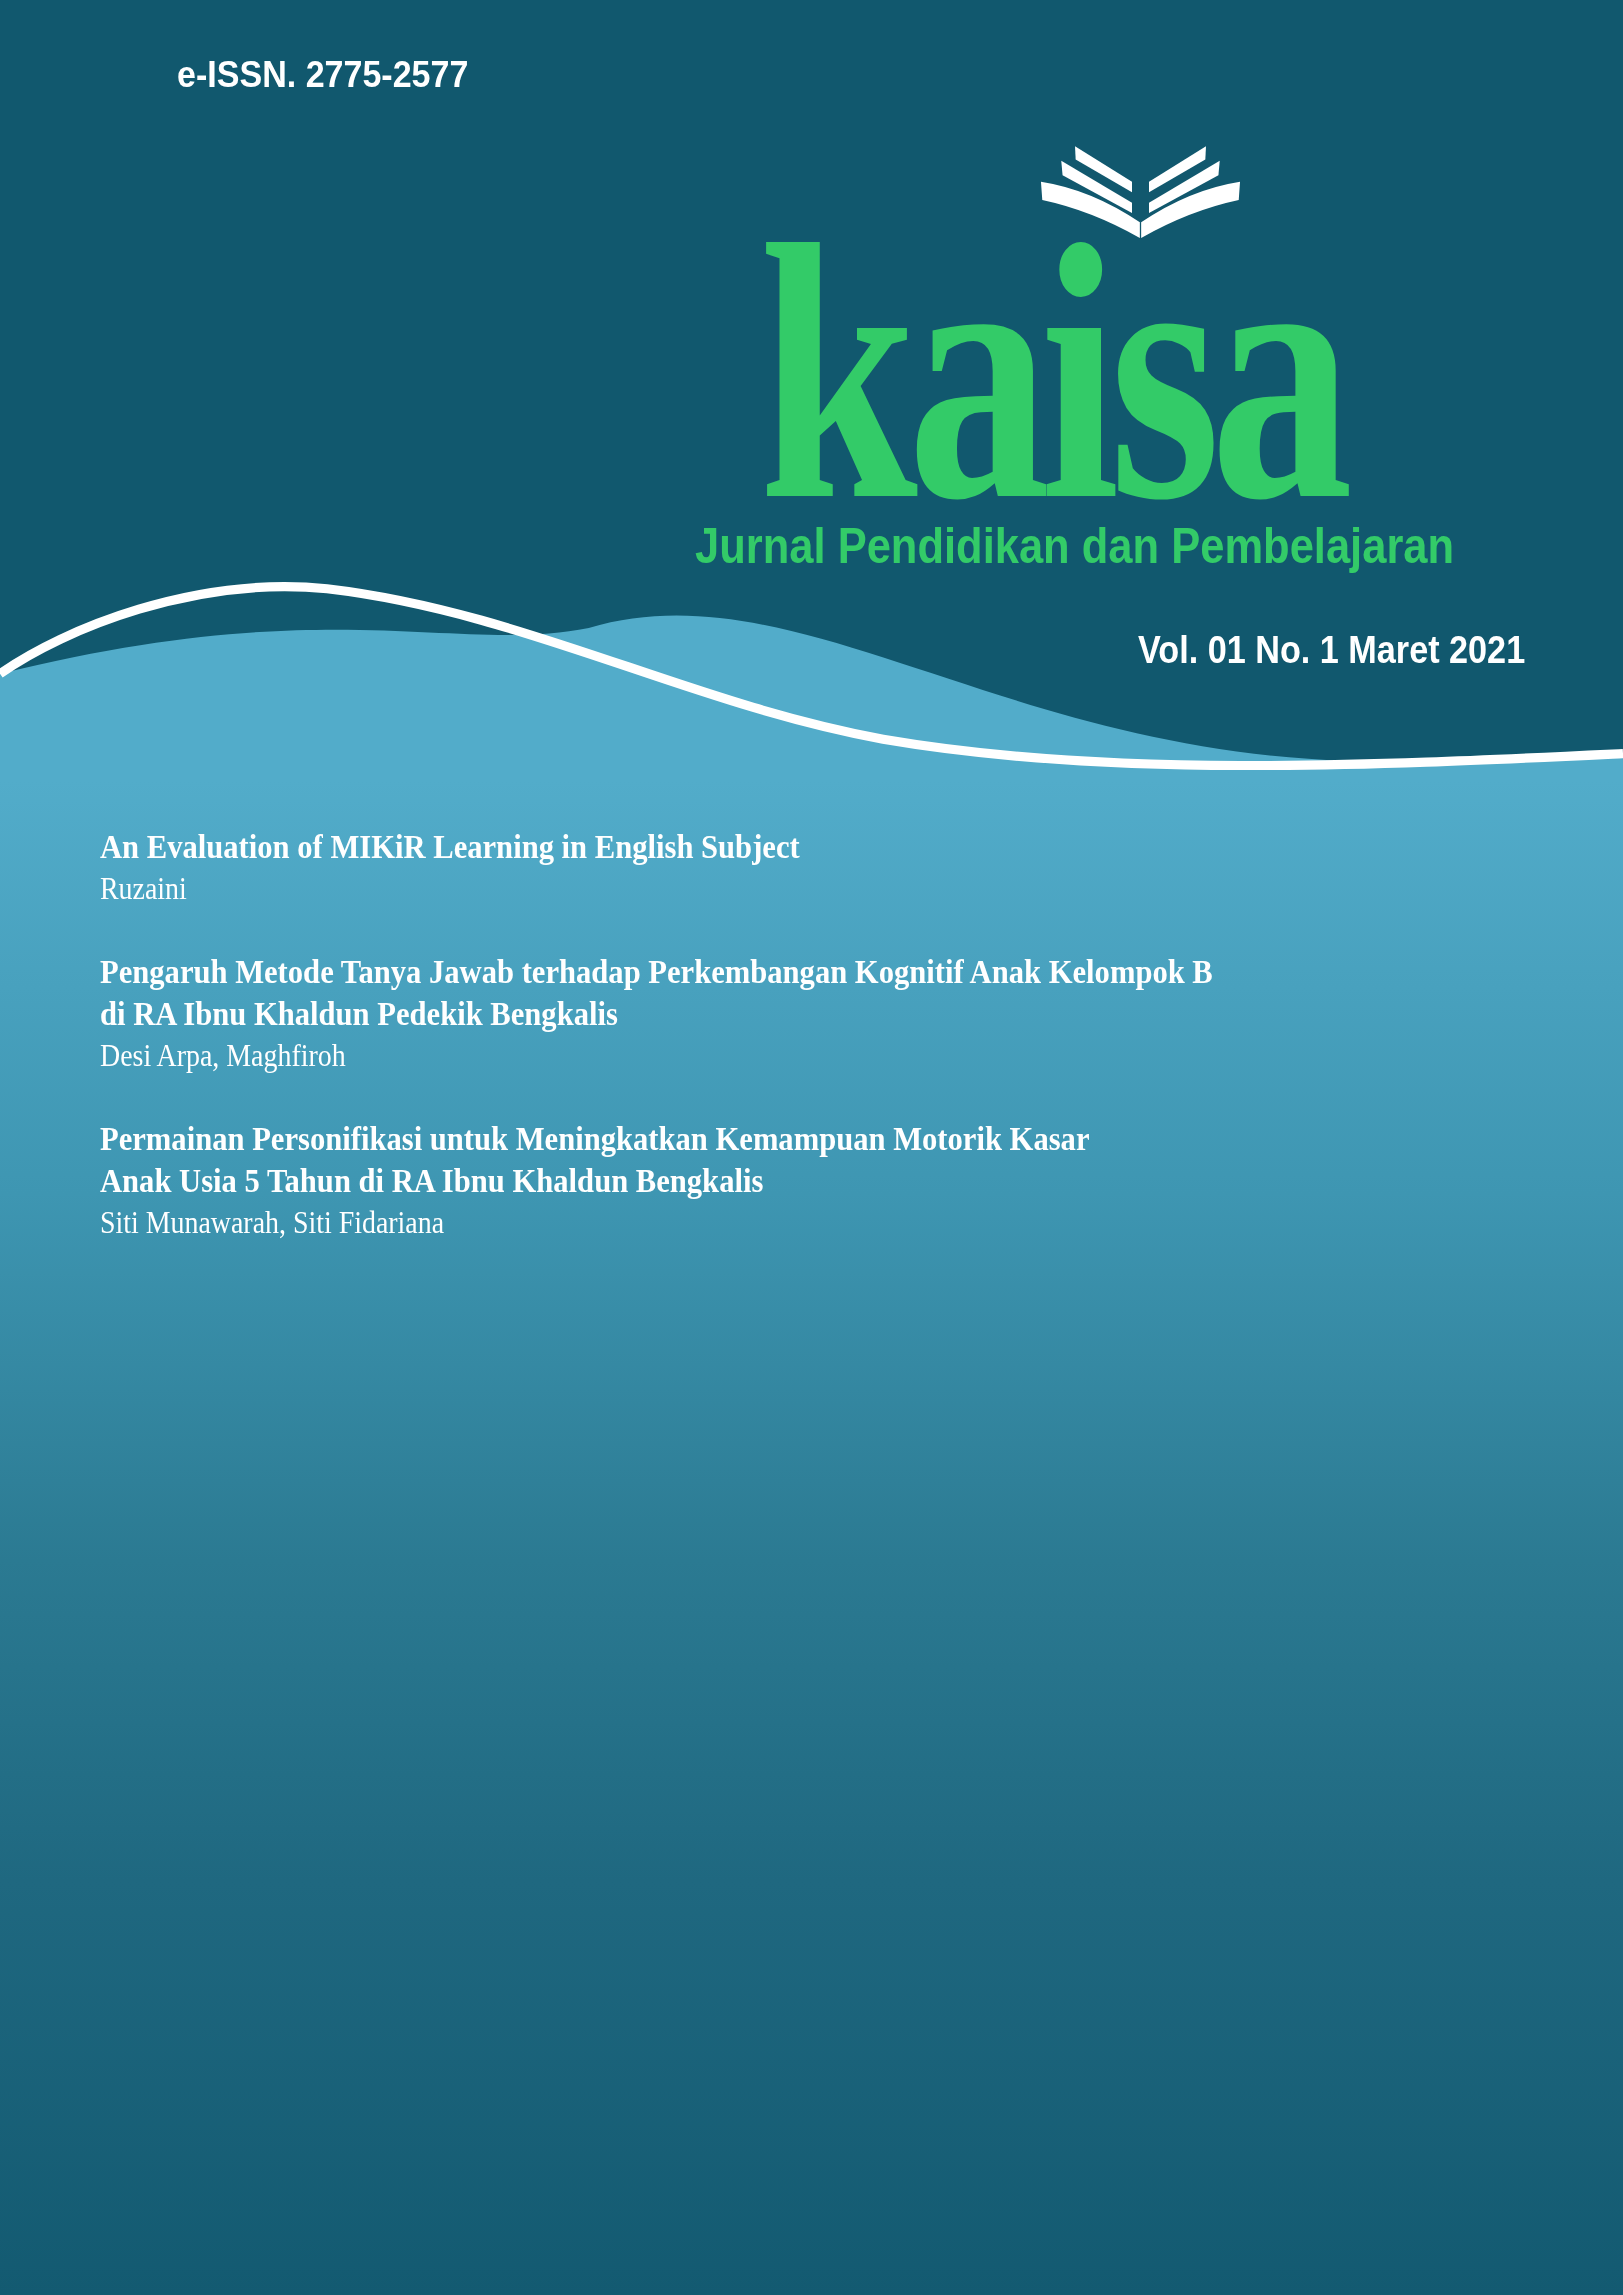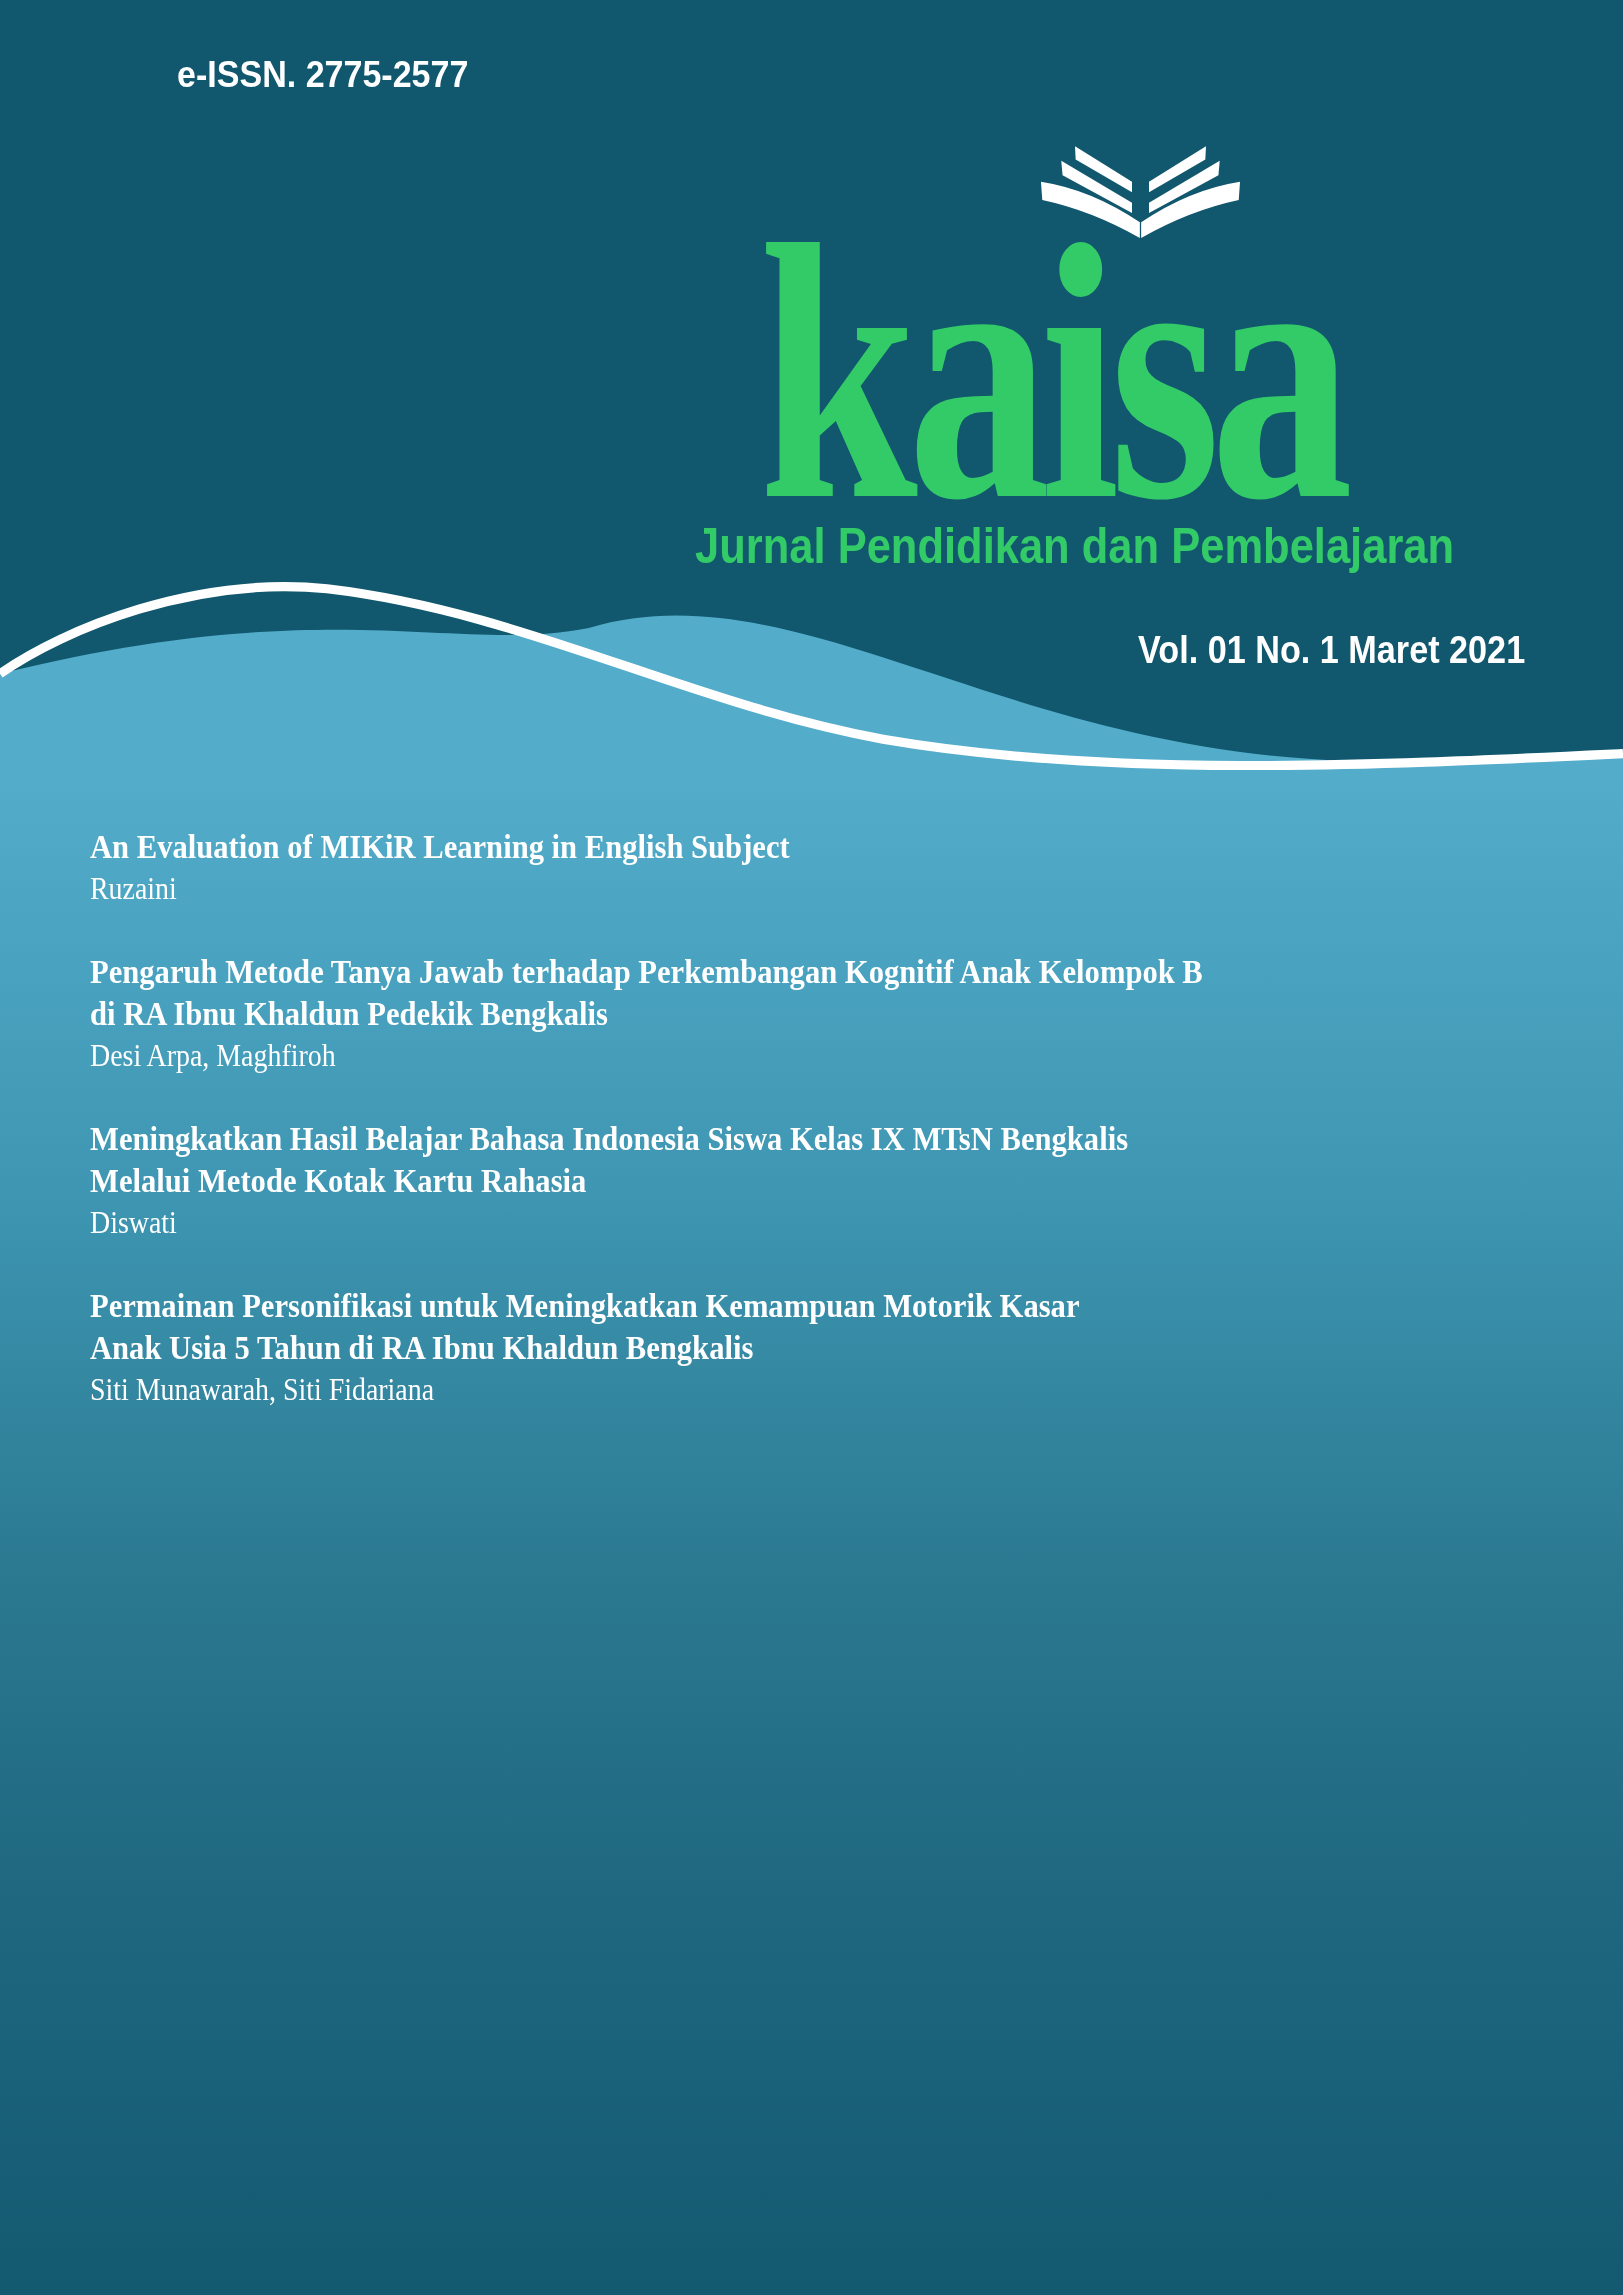--- a/index.html
+++ b/index.html
@@ -24,21 +24,21 @@
   .subtitle {
     position: absolute; left: 695px; top: 517px;
     color: #33cb68; font-weight: bold; font-size: 50px;
     transform: scaleX(0.87); transform-origin: left top; white-space: nowrap;
   }
   .volume {
     position: absolute; right: 98px; top: 629px;
     color: #ffffff; font-weight: bold; font-size: 38px; white-space: nowrap;
     transform: scaleX(0.9); transform-origin: right top;
   }
-  .articles { position: absolute; left: 90px; top: 826px; width: 1439px; }
+  .articles { position: absolute; left: 100px; top: 826px; width: 1439px; }
   .article { margin-bottom: 41px; }
   .article-title {
     color: #ffffff; font-family: "Liberation Serif", serif; font-weight: bold;
     font-size: 34px; line-height: 42px; white-space: nowrap;
     transform: scaleX(0.9); transform-origin: left top;
   }
   .article-title span { display: block; }
   .article-authors {
     color: #ffffff; font-family: "Liberation Serif", serif;
     font-size: 31px; line-height: 42px; white-space: nowrap;
@@ -78,26 +78,19 @@
   </div>
   <div class="article">
     <div class="article-title">
         <span>Pengaruh Metode Tanya Jawab terhadap Perkembangan Kognitif Anak Kelompok B</span>
         <span>di RA Ibnu Khaldun Pedekik Bengkalis</span>
       </div>
     <div class="article-authors">Desi Arpa, Maghfiroh</div>
   </div>
   <div class="article">
     <div class="article-title">
-        <span>Meningkatkan Hasil Belajar Bahasa Indonesia Siswa Kelas IX MTsN Bengkalis</span>
-        <span>Melalui Metode Kotak Kartu Rahasia</span>
-      </div>
-    <div class="article-authors">Diswati</div>
-  </div>
-  <div class="article">
-    <div class="article-title">
         <span>Permainan Personifikasi untuk Meningkatkan Kemampuan Motorik Kasar</span>
         <span>Anak Usia 5 Tahun di RA Ibnu Khaldun Bengkalis</span>
       </div>
     <div class="article-authors">Siti Munawarah, Siti Fidariana</div>
   </div>
 </div>
 
 
 </body></html>

